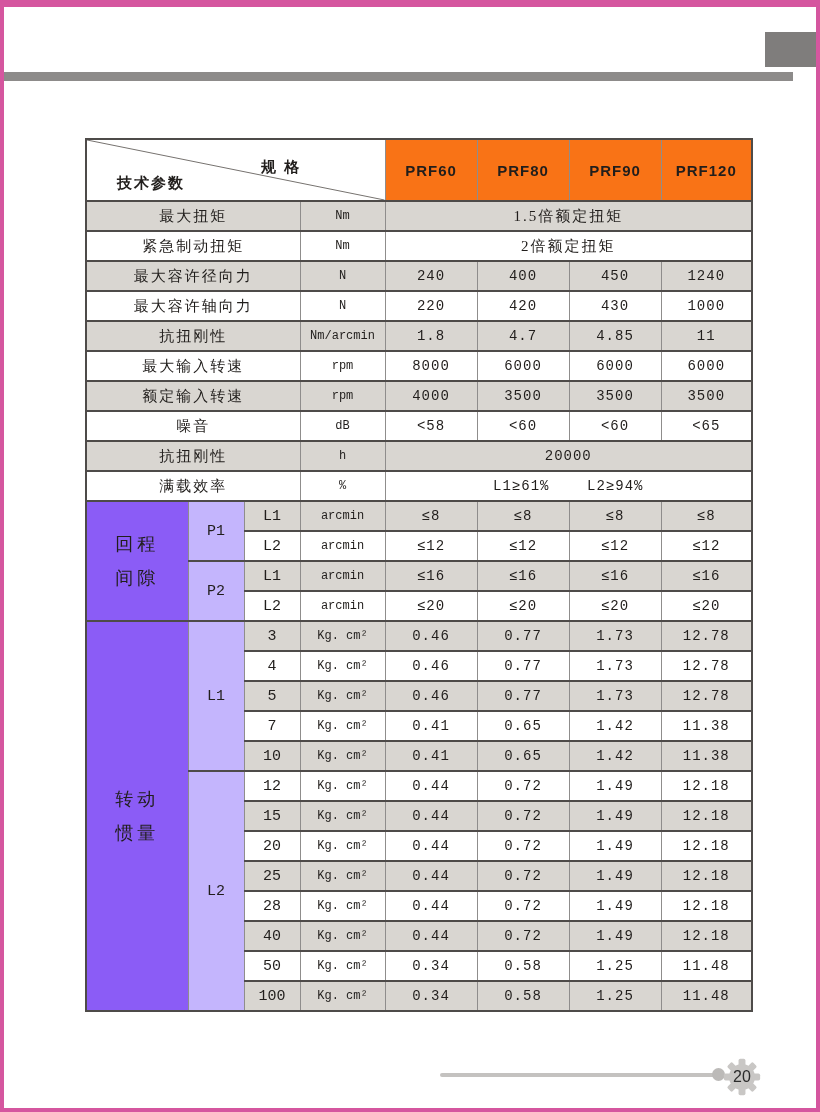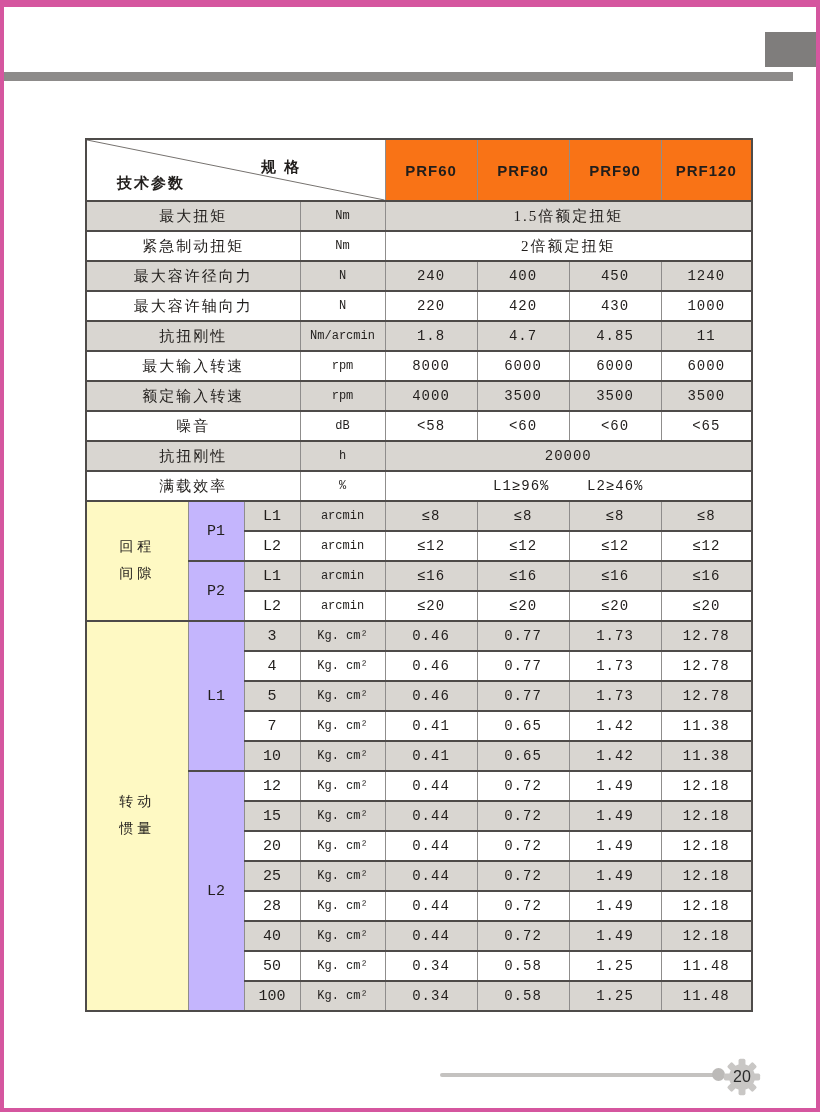--- a/index.html
+++ b/index.html
@@ -25,22 +25,22 @@
   table.spec td,table.spec th{
     border-left:1px solid #8f8d8c;border-right:1px solid #8f8d8c;
     border-top:2px solid #4e4b49;border-bottom:2px solid #4e4b49;
     text-align:center;vertical-align:middle;padding:0;overflow:hidden;
   }
   thead tr{height:62px;}
   tbody tr{height:30px;}
   .band{background:#d9d6d1;}
   .lbl{font-family:"Liberation Serif","DejaVu Serif",serif;font-size:15px;letter-spacing:2px;}
   .grouplbl{
-    font-family:"Liberation Serif","DejaVu Serif",serif;font-size:14px;letter-spacing:4px;
-    white-space:pre-line;line-height:1.9;background:#fef9c3;
+    font-family:"Liberation Serif","DejaVu Serif",serif;font-size:18px;letter-spacing:4px;
+    white-space:pre-line;line-height:1.9;background:#8b5cf6;
   }
   .midlbl,.sublbl{font-family:"Liberation Mono","DejaVu Sans Mono",monospace;font-size:15px;margin-top:40px;}
   .midlbl{background:#c4b5fd;}
   .unit{font-family:"Liberation Mono","DejaVu Sans Mono",monospace;font-size:12px;}
   .val{font-family:"Liberation Mono","DejaVu Sans Mono",monospace;font-size:14px;letter-spacing:1px;white-space:pre;}
   .cjkval{font-family:"Liberation Serif","DejaVu Serif",serif;font-size:15px;letter-spacing:2px;}
   th.colhead{font-weight:bold;font-size:15px;letter-spacing:1px;background:#f97316;}
   
   td.diag{position:relative;background:#ffffff;}
   td.diag svg{position:absolute;left:0;top:0;width:100%;height:100%;display:block;}
@@ -150,21 +150,21 @@
           <td class="val">&lt;65</td>
         </tr>
         <tr class="shaded">
           <td class="lbl band" colspan="3">抗扭刚性</td>
           <td class="unit band">h</td>
           <td class="val band" colspan="4">20000</td>
         </tr>
         <tr class="plain">
           <td class="lbl" colspan="3">满载效率</td>
           <td class="unit">%</td>
-          <td class="val" colspan="4">L1≥96%    L2≥46%</td>
+          <td class="val" colspan="4">L1≥61%    L2≥94%</td>
         </tr>
         <tr class="shaded">
           <td class="grouplbl" rowspan="4">回程
 间隙</td>
           <td class="midlbl" rowspan="2">P1</td>
           <td class="sublbl band">L1</td>
           <td class="unit band">arcmin</td>
           <td class="val band">≤8</td>
           <td class="val band">≤8</td>
           <td class="val band">≤8</td>

